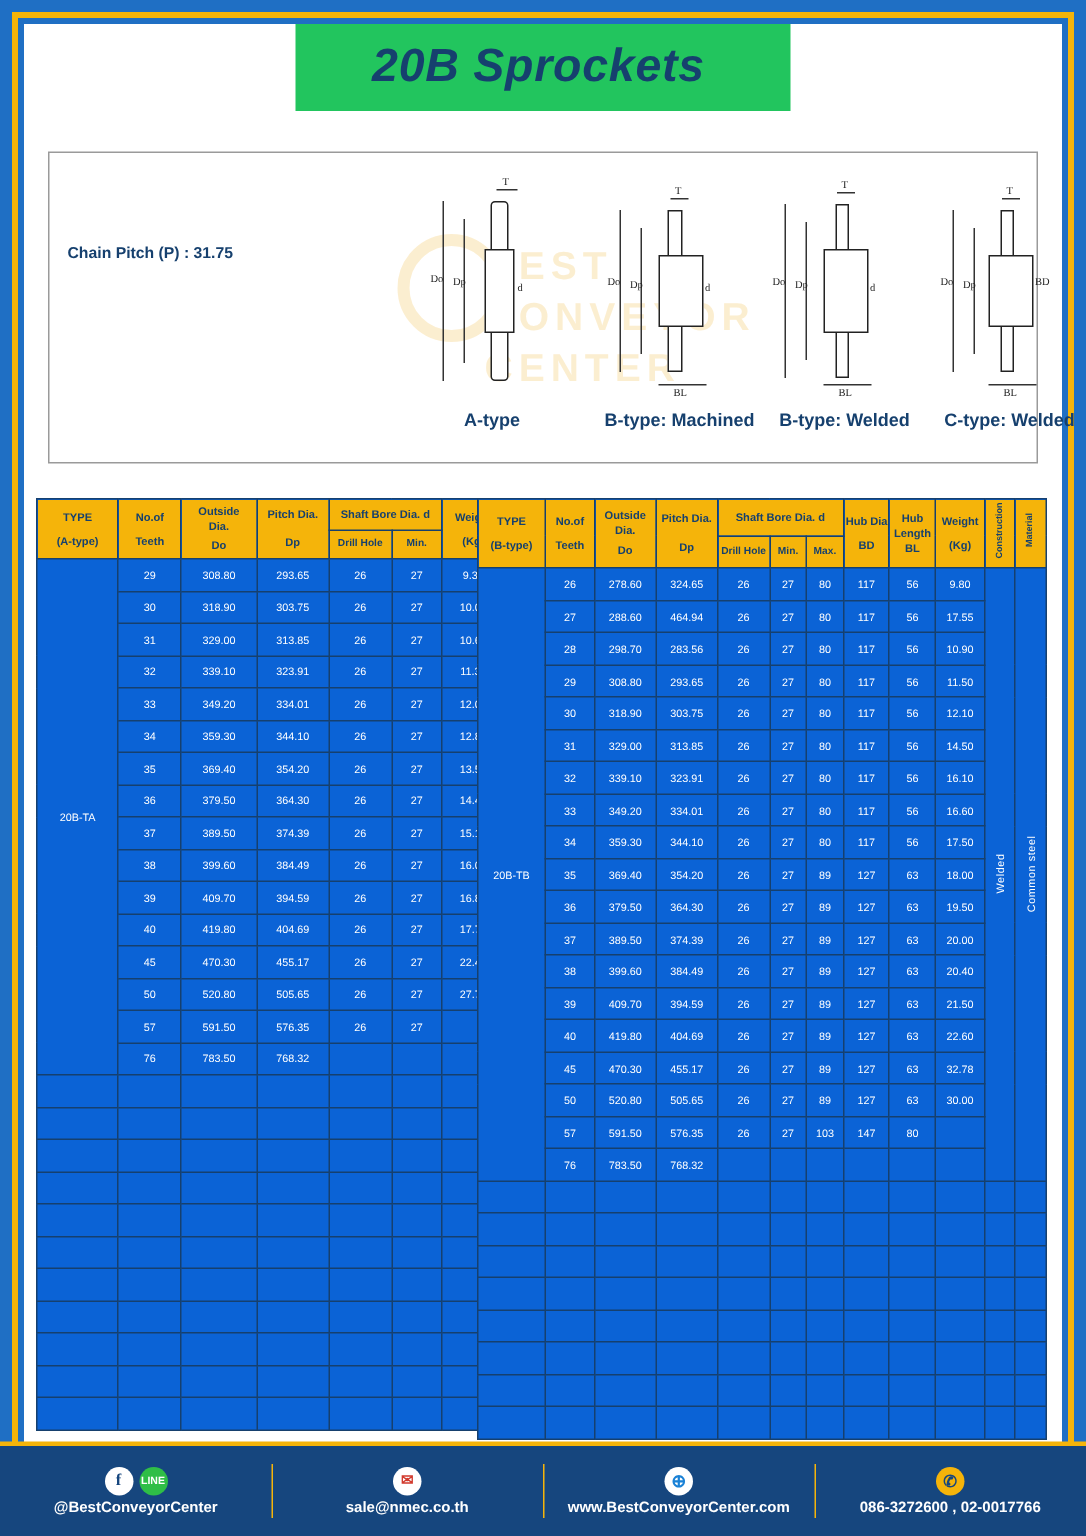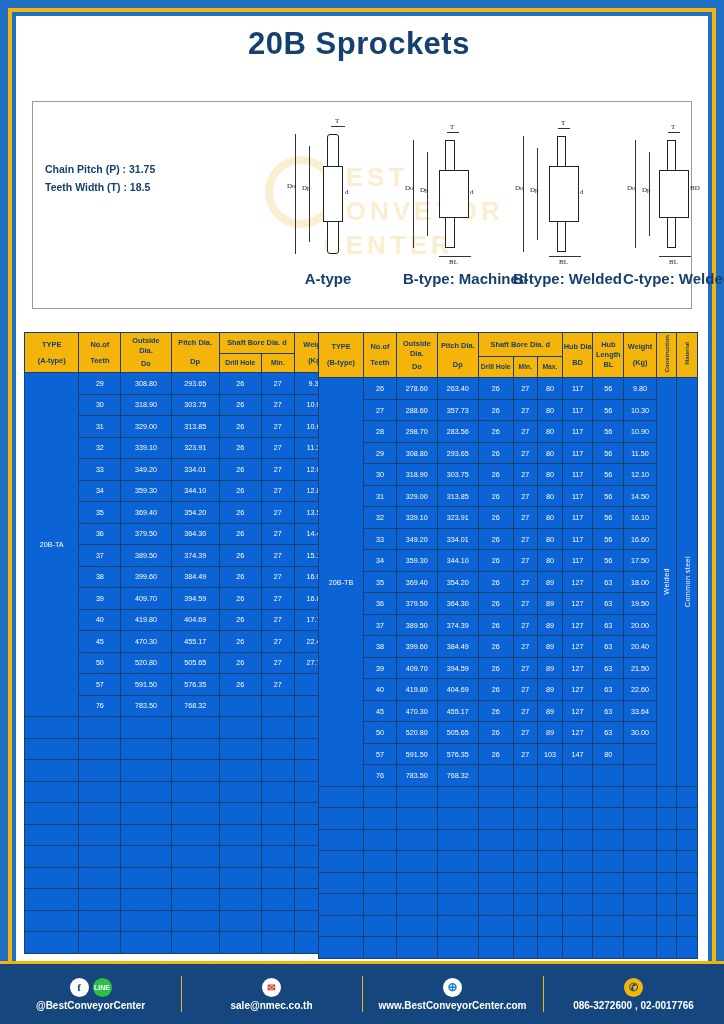--- a/index.html
+++ b/index.html
@@ -30,23 +30,24 @@
 
   
   .title-wrap {
     position: absolute;
     left: 0; top: 16px;
     width: 724px;
     text-align: center;
   }
   .title-box {
     display: inline-block;
-    background: #ffffff;
+    background: #22c55e;
     padding: 10px 42px 12px 36px;
     min-width: 330px;
+    font-style: italic;
   }
   .title-box .t {
     font-size: 31px;
     font-weight: bold;
     color: #16406e;
     letter-spacing: 0.5px;
     line-height: 1.15;
   }
 
   
@@ -99,21 +100,21 @@
   .draw {
     position: absolute;
     top: 20px;
     height: 145px;
   }
   .draw .cap {
     position: absolute;
     bottom: -20px;
     width: 100%;
     text-align: center;
-    font-size: 15px;
+    font-size: 12px;
     font-weight: bold;
     color: #16406e;
     white-space: nowrap;
   }
   .disc {
     position: absolute;
     background: #ffffff;
     border: 1.2px solid #222;
   }
   .dimline {
@@ -229,21 +230,20 @@
   <div class="title-wrap">
     <div class="title-box">
       <div class="t">20B Sprockets</div>
     </div>
   </div>
 
   <div class="spec-panel">
 
     <ul class="spec-list">
       <li>Chain Pitch (P)  :  31.75</li>
-      <li>Teeth Width (T)  :  18.5</li>
     </ul>
 
     <div class="watermark">
       <div class="wm-gear"></div>
       <div class="wm-text">BEST CONVEYOR CENTER</div>
     </div>
 
     <div class="draw" style="left:250px; width:90px;">
       <div class="dimline" style="left:12px; top:12px; width:1px; height:120px;"></div>
       <div class="dimline" style="left:26px; top:24px; width:1px; height:96px;"></div>
@@ -648,40 +648,40 @@
           <th class="sub">Drill Hole</th>
           <th class="sub">Min.</th>
           <th class="sub">Max.</th>
         </tr>
       </thead>
       <tbody>
           <tr>
             <td class="typecell" rowspan="19">20B-TB</td>
             <td>26</td>
             <td>278.60</td>
-            <td>263.40</td>
+            <td>324.65</td>
             <td>26</td>
             <td>27</td>
             <td>80</td>
             <td>117</td>
             <td>56</td>
             <td>9.80</td>
             <td class="vert" rowspan="19"><span>Welded</span></td>
             <td class="vert" rowspan="19"><span>Common steel</span></td>
           </tr>
           <tr>
             <td>27</td>
             <td>288.60</td>
-            <td>357.73</td>
+            <td>464.94</td>
             <td>26</td>
             <td>27</td>
             <td>80</td>
             <td>117</td>
             <td>56</td>
-            <td>10.30</td>
+            <td>17.55</td>
           </tr>
           <tr>
             <td>28</td>
             <td>298.70</td>
             <td>283.56</td>
             <td>26</td>
             <td>27</td>
             <td>80</td>
             <td>117</td>
             <td>56</td>
@@ -821,21 +821,21 @@
           </tr>
           <tr>
             <td>45</td>
             <td>470.30</td>
             <td>455.17</td>
             <td>26</td>
             <td>27</td>
             <td>89</td>
             <td>127</td>
             <td>63</td>
-            <td>33.64</td>
+            <td>32.78</td>
           </tr>
           <tr>
             <td>50</td>
             <td>520.80</td>
             <td>505.65</td>
             <td>26</td>
             <td>27</td>
             <td>89</td>
             <td>127</td>
             <td>63</td>

